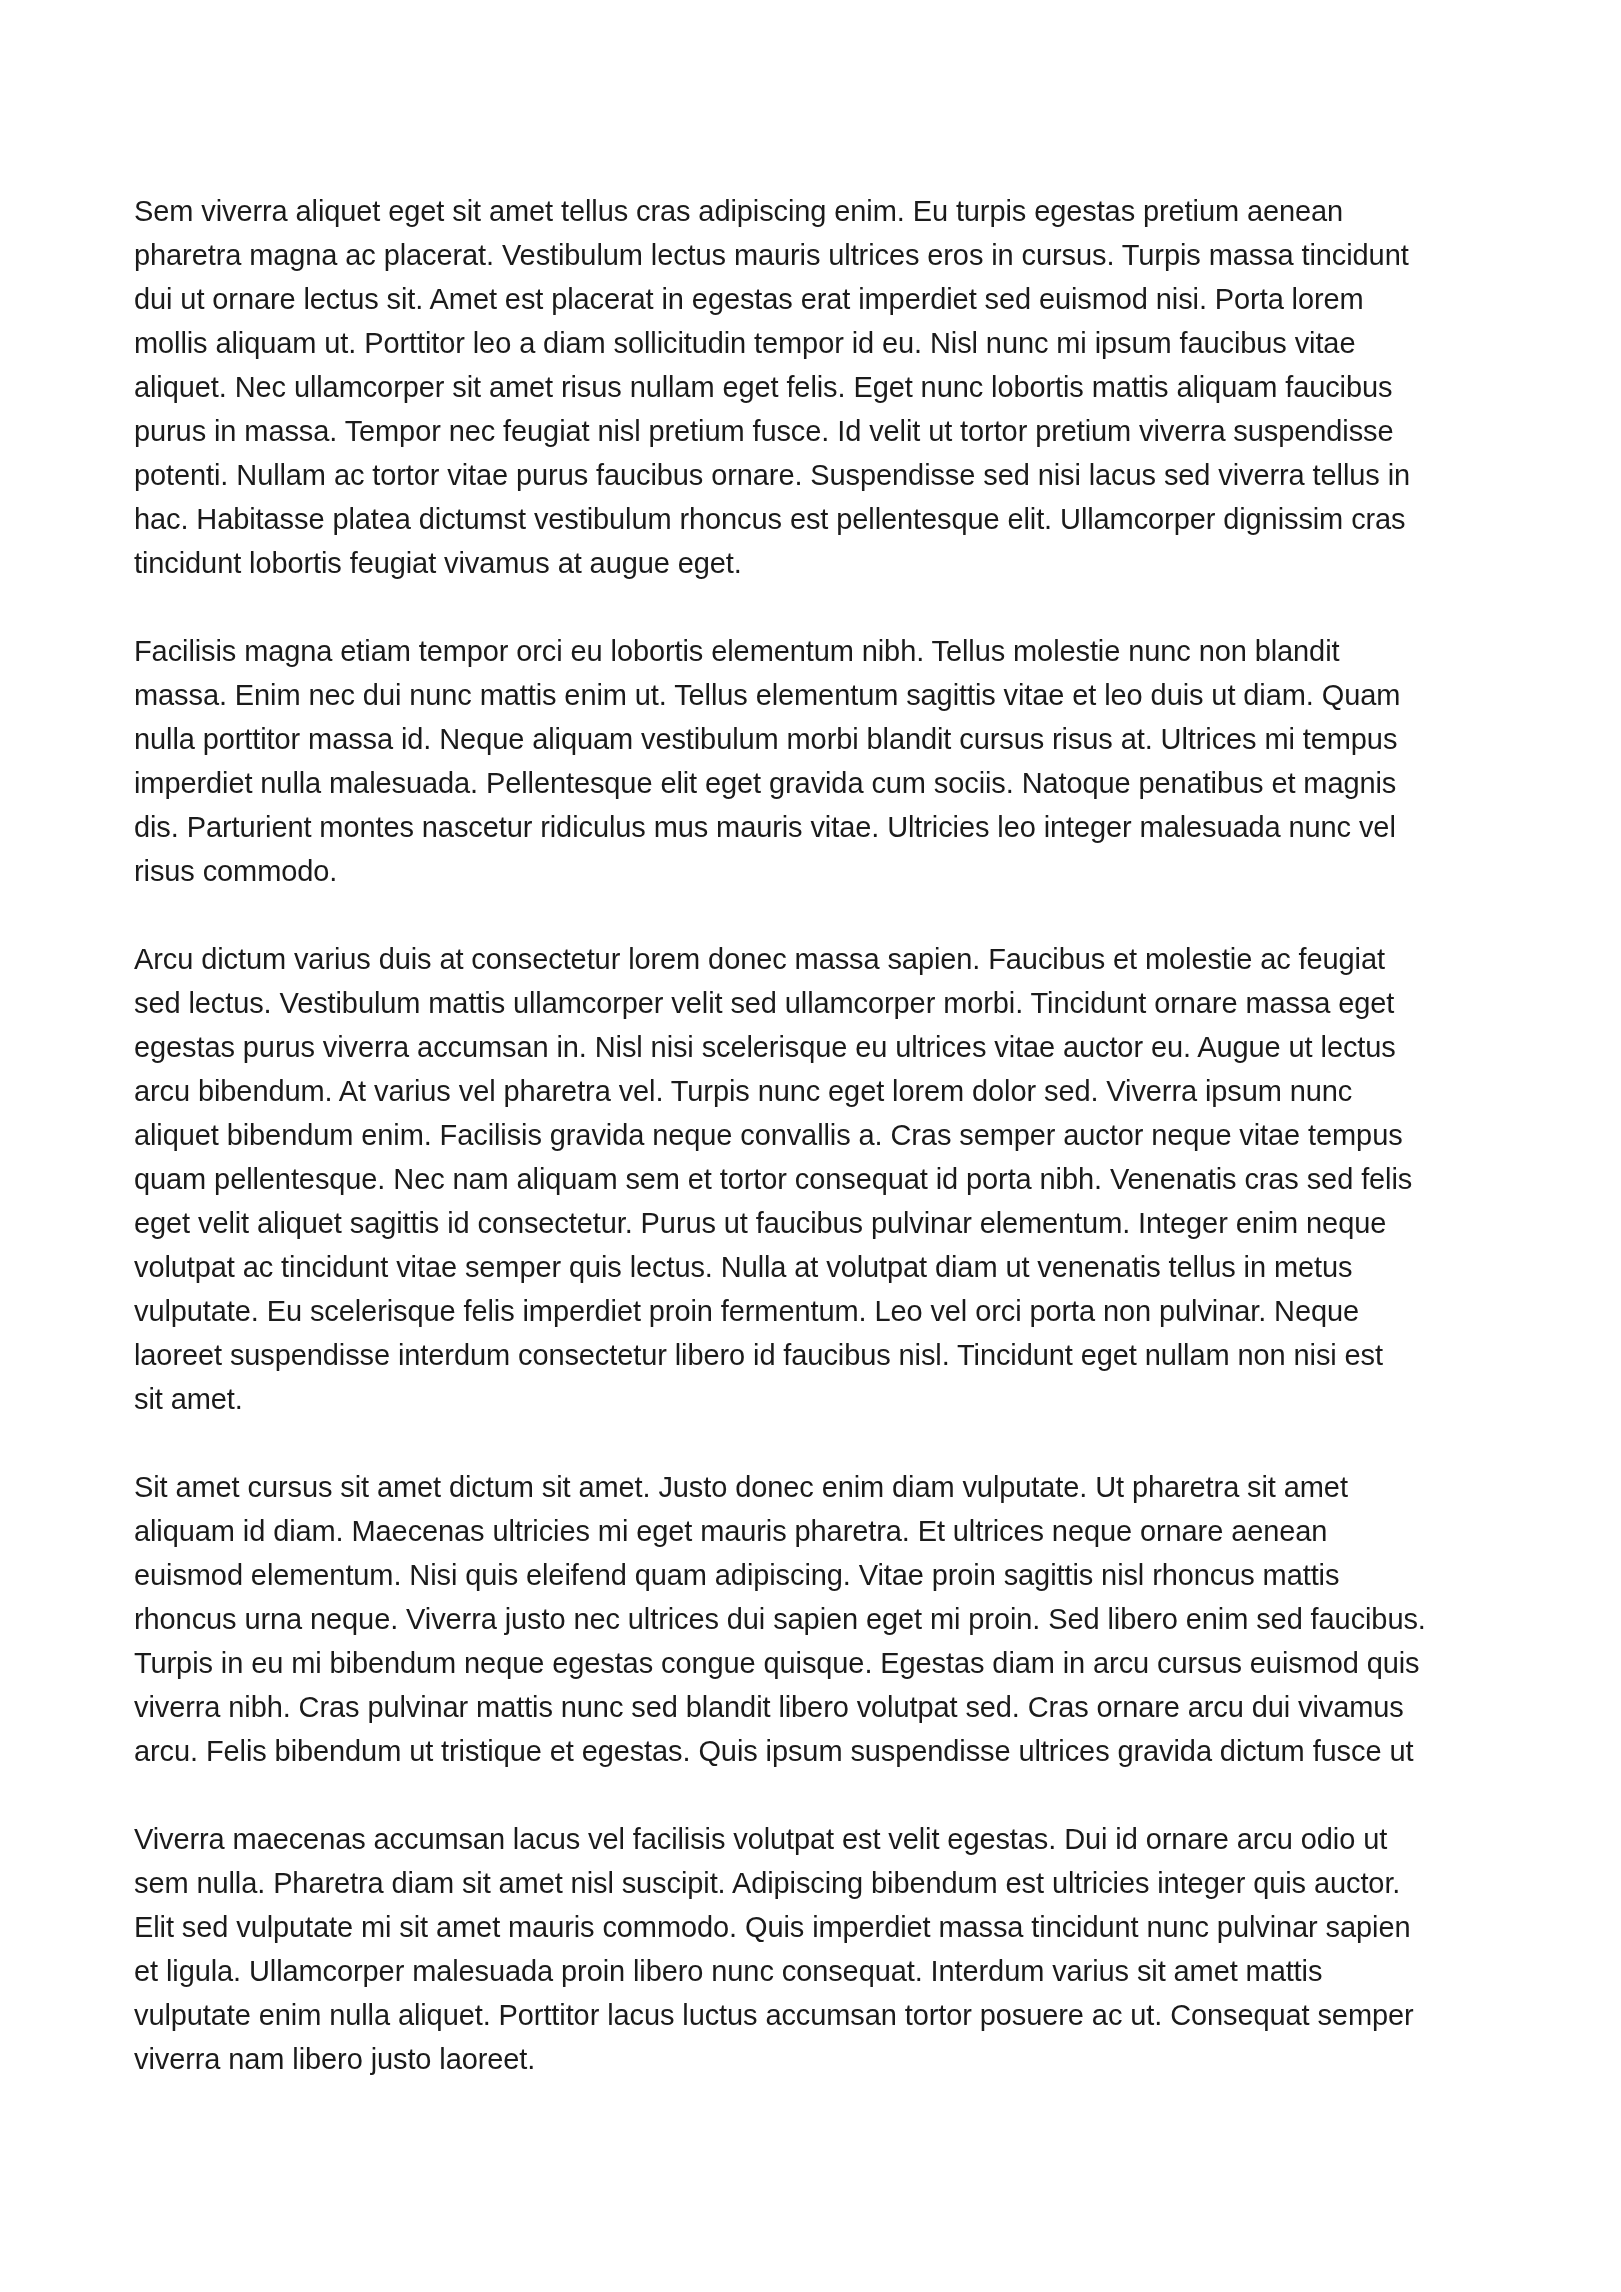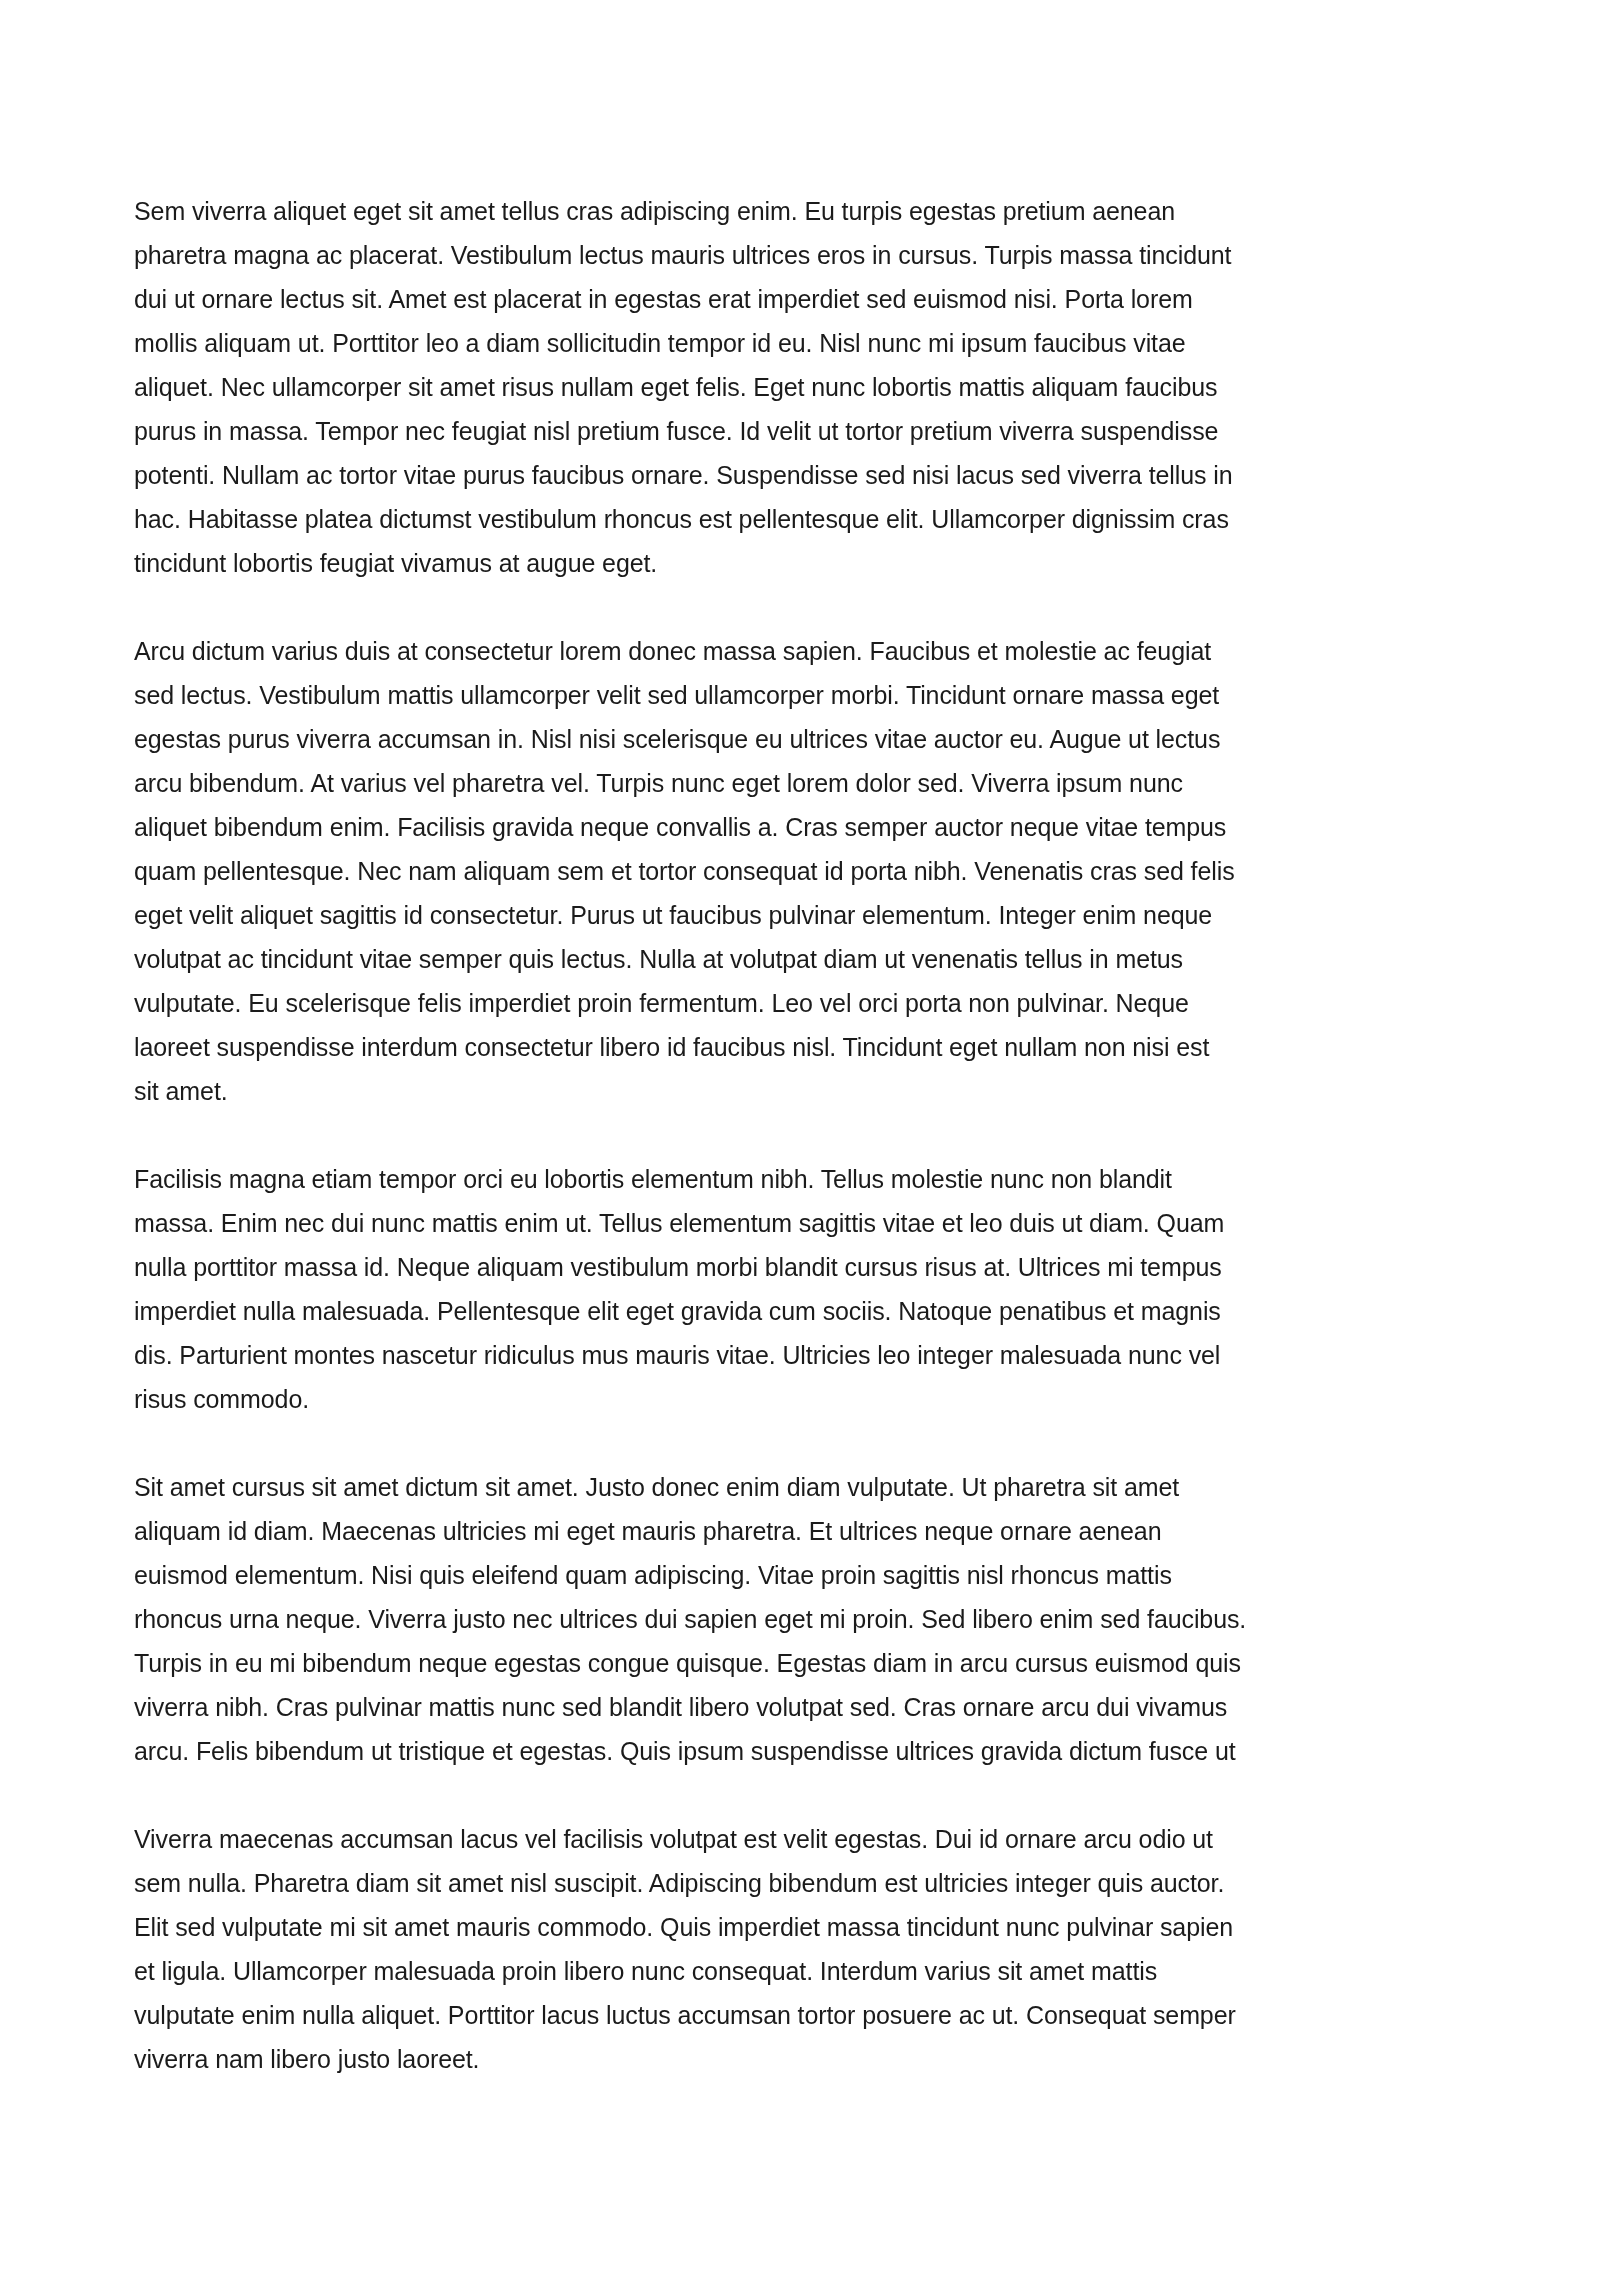--- a/index.html
+++ b/index.html
@@ -14,58 +14,58 @@
     background: #ffffff;
     overflow: hidden;
   }
   .content {
     box-sizing: border-box;
     padding: 189px 59px 0 134px;
   }
   .paragraph {
     margin: 0 0 44px 0;
     font-family: "Liberation Sans", sans-serif;
-    font-size: 25px;
+    font-size: 29px;
     line-height: 44px;
     letter-spacing: -0.1px;
     color: #1b1b1b;
     white-space: pre-line; 
   }
 </style>
 </head>
 <body>
 
 <div class="page">
   <div class="content">
     <p class="paragraph">Sem viverra aliquet eget sit amet tellus cras adipiscing enim. Eu turpis egestas pretium aenean
 pharetra magna ac placerat. Vestibulum lectus mauris ultrices eros in cursus. Turpis massa tincidunt
 dui ut ornare lectus sit. Amet est placerat in egestas erat imperdiet sed euismod nisi. Porta lorem
 mollis aliquam ut. Porttitor leo a diam sollicitudin tempor id eu. Nisl nunc mi ipsum faucibus vitae
 aliquet. Nec ullamcorper sit amet risus nullam eget felis. Eget nunc lobortis mattis aliquam faucibus
 purus in massa. Tempor nec feugiat nisl pretium fusce. Id velit ut tortor pretium viverra suspendisse
 potenti. Nullam ac tortor vitae purus faucibus ornare. Suspendisse sed nisi lacus sed viverra tellus in
 hac. Habitasse platea dictumst vestibulum rhoncus est pellentesque elit. Ullamcorper dignissim cras
 tincidunt lobortis feugiat vivamus at augue eget.</p>
+    <p class="paragraph">Facilisis magna etiam tempor orci eu lobortis elementum nibh. Tellus molestie nunc non blandit
+massa. Enim nec dui nunc mattis enim ut. Tellus elementum sagittis vitae et leo duis ut diam. Quam
+nulla porttitor massa id. Neque aliquam vestibulum morbi blandit cursus risus at. Ultrices mi tempus
+imperdiet nulla malesuada. Pellentesque elit eget gravida cum sociis. Natoque penatibus et magnis
+dis. Parturient montes nascetur ridiculus mus mauris vitae. Ultricies leo integer malesuada nunc vel
+risus commodo.</p>
     <p class="paragraph">Arcu dictum varius duis at consectetur lorem donec massa sapien. Faucibus et molestie ac feugiat
 sed lectus. Vestibulum mattis ullamcorper velit sed ullamcorper morbi. Tincidunt ornare massa eget
 egestas purus viverra accumsan in. Nisl nisi scelerisque eu ultrices vitae auctor eu. Augue ut lectus
 arcu bibendum. At varius vel pharetra vel. Turpis nunc eget lorem dolor sed. Viverra ipsum nunc
 aliquet bibendum enim. Facilisis gravida neque convallis a. Cras semper auctor neque vitae tempus
 quam pellentesque. Nec nam aliquam sem et tortor consequat id porta nibh. Venenatis cras sed felis
 eget velit aliquet sagittis id consectetur. Purus ut faucibus pulvinar elementum. Integer enim neque
 volutpat ac tincidunt vitae semper quis lectus. Nulla at volutpat diam ut venenatis tellus in metus
 vulputate. Eu scelerisque felis imperdiet proin fermentum. Leo vel orci porta non pulvinar. Neque
 laoreet suspendisse interdum consectetur libero id faucibus nisl. Tincidunt eget nullam non nisi est
 sit amet.</p>
-    <p class="paragraph">Facilisis magna etiam tempor orci eu lobortis elementum nibh. Tellus molestie nunc non blandit
-massa. Enim nec dui nunc mattis enim ut. Tellus elementum sagittis vitae et leo duis ut diam. Quam
-nulla porttitor massa id. Neque aliquam vestibulum morbi blandit cursus risus at. Ultrices mi tempus
-imperdiet nulla malesuada. Pellentesque elit eget gravida cum sociis. Natoque penatibus et magnis
-dis. Parturient montes nascetur ridiculus mus mauris vitae. Ultricies leo integer malesuada nunc vel
-risus commodo.</p>
     <p class="paragraph">Sit amet cursus sit amet dictum sit amet. Justo donec enim diam vulputate. Ut pharetra sit amet
 aliquam id diam. Maecenas ultricies mi eget mauris pharetra. Et ultrices neque ornare aenean
 euismod elementum. Nisi quis eleifend quam adipiscing. Vitae proin sagittis nisl rhoncus mattis
 rhoncus urna neque. Viverra justo nec ultrices dui sapien eget mi proin. Sed libero enim sed faucibus.
 Turpis in eu mi bibendum neque egestas congue quisque. Egestas diam in arcu cursus euismod quis
 viverra nibh. Cras pulvinar mattis nunc sed blandit libero volutpat sed. Cras ornare arcu dui vivamus
 arcu. Felis bibendum ut tristique et egestas. Quis ipsum suspendisse ultrices gravida dictum fusce ut</p>
     <p class="paragraph">Viverra maecenas accumsan lacus vel facilisis volutpat est velit egestas. Dui id ornare arcu odio ut
 sem nulla. Pharetra diam sit amet nisl suscipit. Adipiscing bibendum est ultricies integer quis auctor.
 Elit sed vulputate mi sit amet mauris commodo. Quis imperdiet massa tincidunt nunc pulvinar sapien

